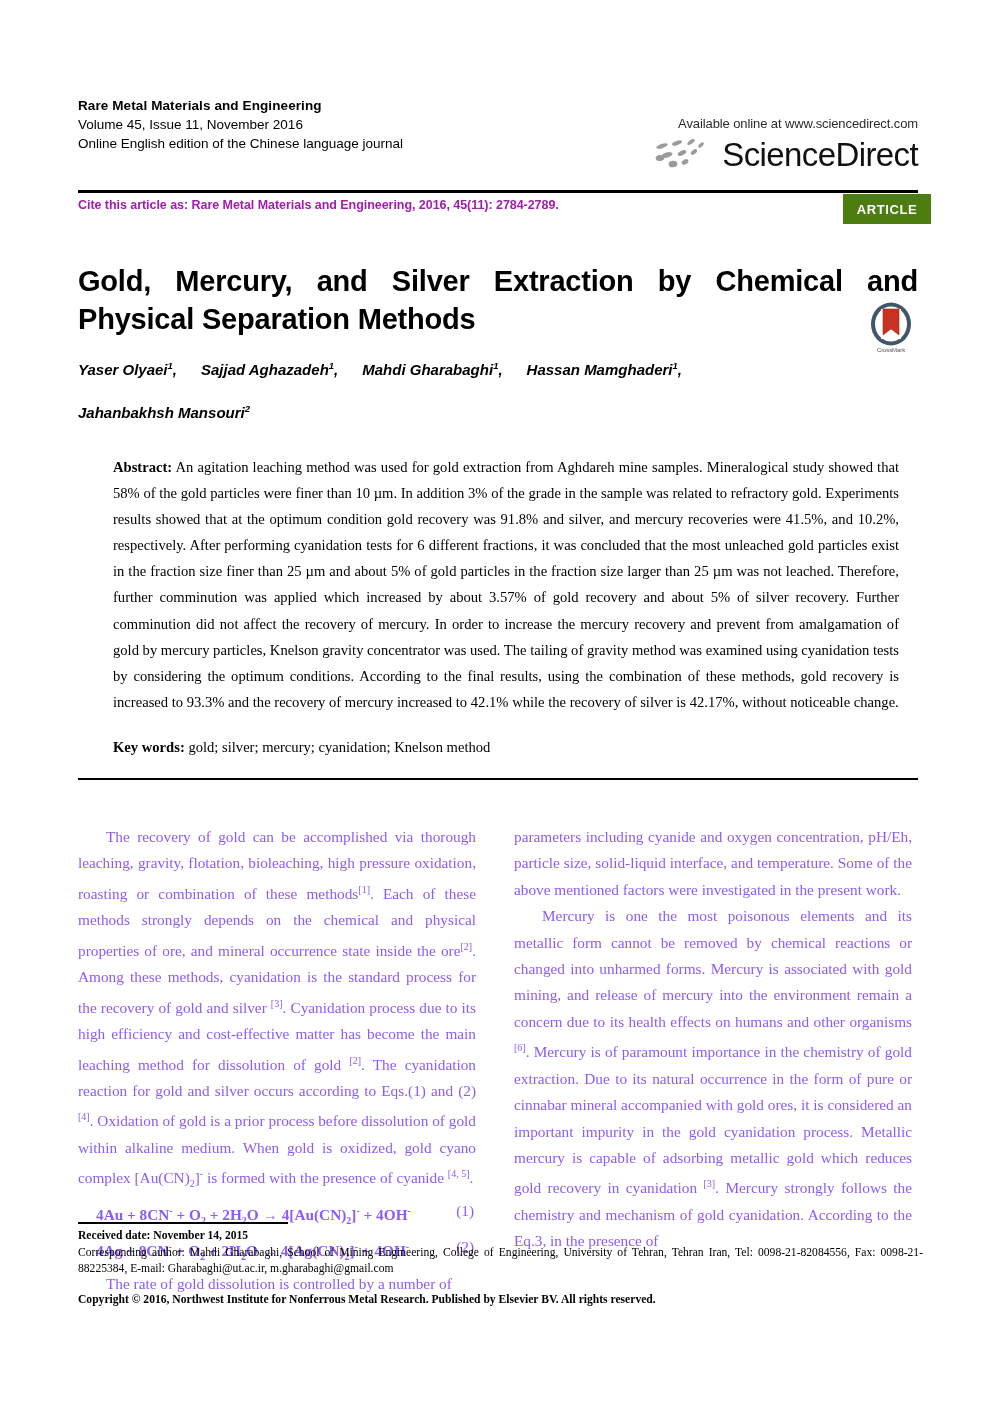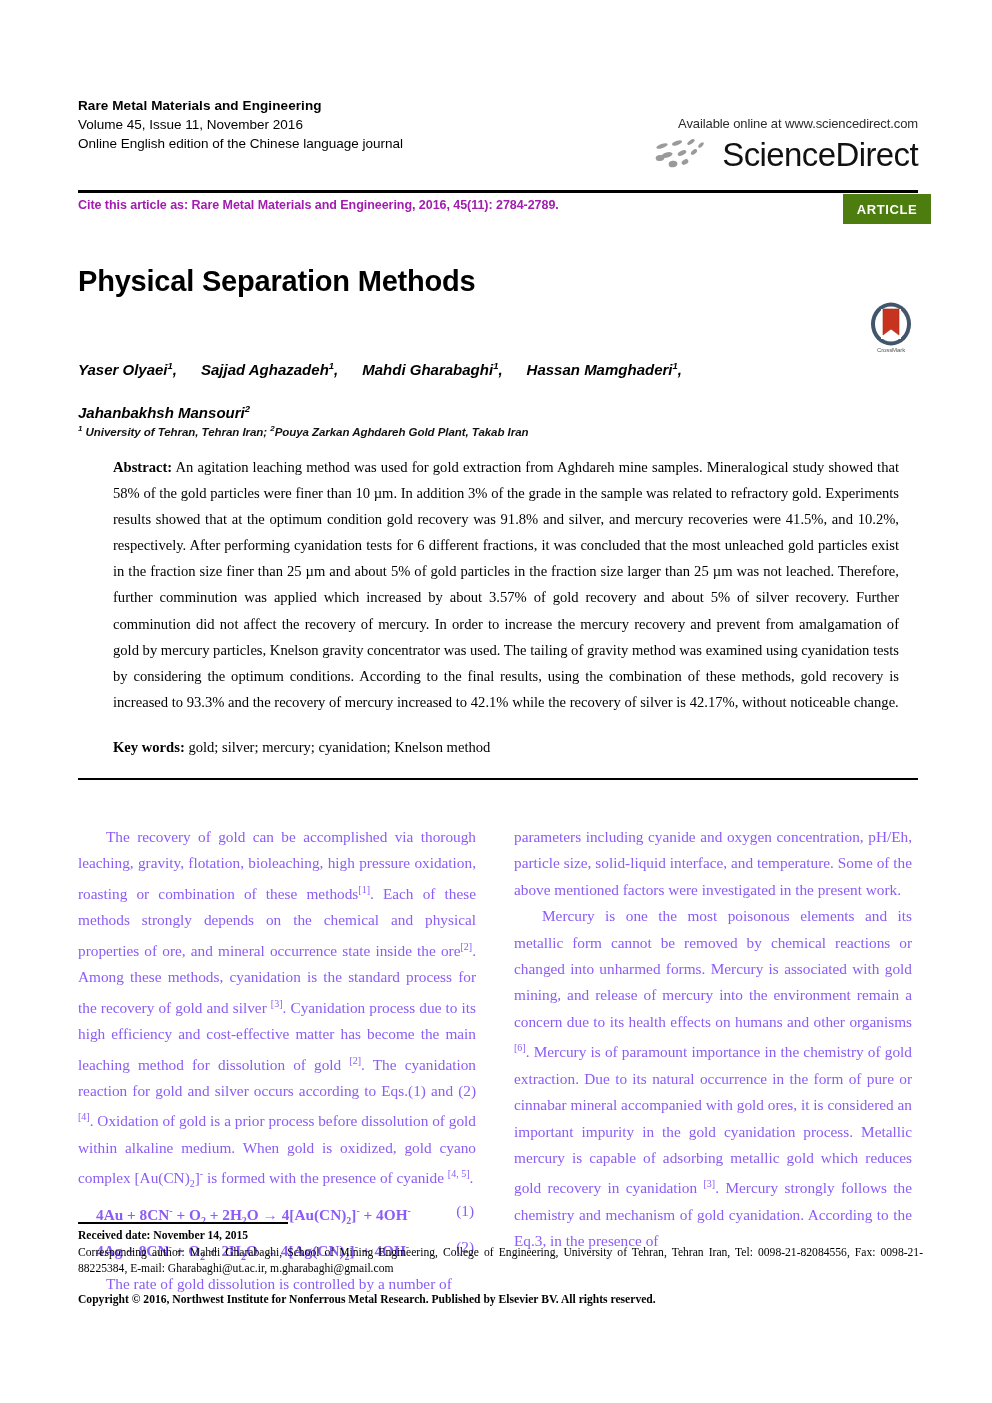--- a/index.html
+++ b/index.html
@@ -297,43 +297,39 @@
         <span class="sd-word">ScienceDirect</span>
       </div>
     </div>
   </div>
 
   <div class="rule-top"></div>
   <div class="cite-line">Cite this article as: Rare Metal Materials and Engineering, 2016, 45(11): 2784-2789.</div>
   <div class="article-badge">ARTICLE</div>
 
   <div class="title">
+    <span class="title-line justified">Gold, Mercury, and Silver Extraction by Chemical and</span>
     <span class="title-line">Physical Separation Methods</span>
   </div>
 
   <div class="crossmark">
     <svg class="crossmark-badge" viewBox="0 0 42 44">
       <ellipse cx="21" cy="22" rx="20" ry="21.5" fill="#41566b"></ellipse>
       <ellipse cx="21" cy="22" rx="16" ry="17.5" fill="#ffffff"></ellipse>
       <rect x="11" y="7" width="20" height="30" fill="#ffffff"></rect>
       <path d="M13 7 h16 v26 l-8 -6 l-8 6 Z" fill="#c8331f"></path>
       <path d="M13 7 h16 v26 l-8 -6 l-8 6 Z" fill="none" stroke="#a82a18" stroke-width="0.6"></path>
     </svg>
     <div class="crossmark-label">CrossMark</div>
   </div>
 
   <div class="authors">
     <span><span>Yaser Olyaei</span><sup>1</sup>,</span><span class="author-gap"></span><span><span>Sajjad Aghazadeh</span><sup>1</sup>,</span><span class="author-gap"></span><span><span>Mahdi Gharabaghi</span><sup>1</sup>,</span><span class="author-gap"></span><span><span>Hassan Mamghaderi</span><sup>1</sup>,</span><br><span><span>Jahanbakhsh Mansouri</span><sup>2</sup></span>
   </div>
 
-  <div class="affiliation">
-    <sup>1</sup>
-    <span>University of Tehran, Tehran Iran;</span>
-    <sup>2</sup><span>Pouya Zarkan Aghdareh Gold Plant, Takab Iran</span>
-  </div>
 
   <div class="abstract">
     <b>Abstract:</b>
     <span>An agitation leaching method was used for gold extraction from Aghdareh mine samples. Mineralogical study showed that 58% of the gold particles were finer than 10 µm. In addition 3% of the grade in the sample was related to refractory gold. Experiments results showed that at the optimum condition gold recovery was 91.8% and silver, and mercury recoveries were 41.5%, and 10.2%, respectively. After performing cyanidation tests for 6 different fractions, it was concluded that the most unleached gold particles exist in the fraction size finer than 25 µm and about 5% of gold particles in the fraction size larger than 25 µm was not leached. Therefore, further comminution was applied which increased by about 3.57% of gold recovery and about 5% of silver recovery. Further comminution did not affect the recovery of mercury. In order to increase the mercury recovery and prevent from amalgamation of gold by mercury particles, Knelson gravity concentrator was used. The tailing of gravity method was examined using cyanidation tests by considering the optimum conditions. According to the final results, using the combination of these methods, gold recovery is increased to 93.3% and the recovery of mercury increased to 42.1% while the recovery of silver is 42.17%, without noticeable change.</span>
   </div>
 
   <div class="keywords">
     <b>Key words:</b>
     <span>gold; silver; mercury; cyanidation; Knelson method</span>
   </div>

